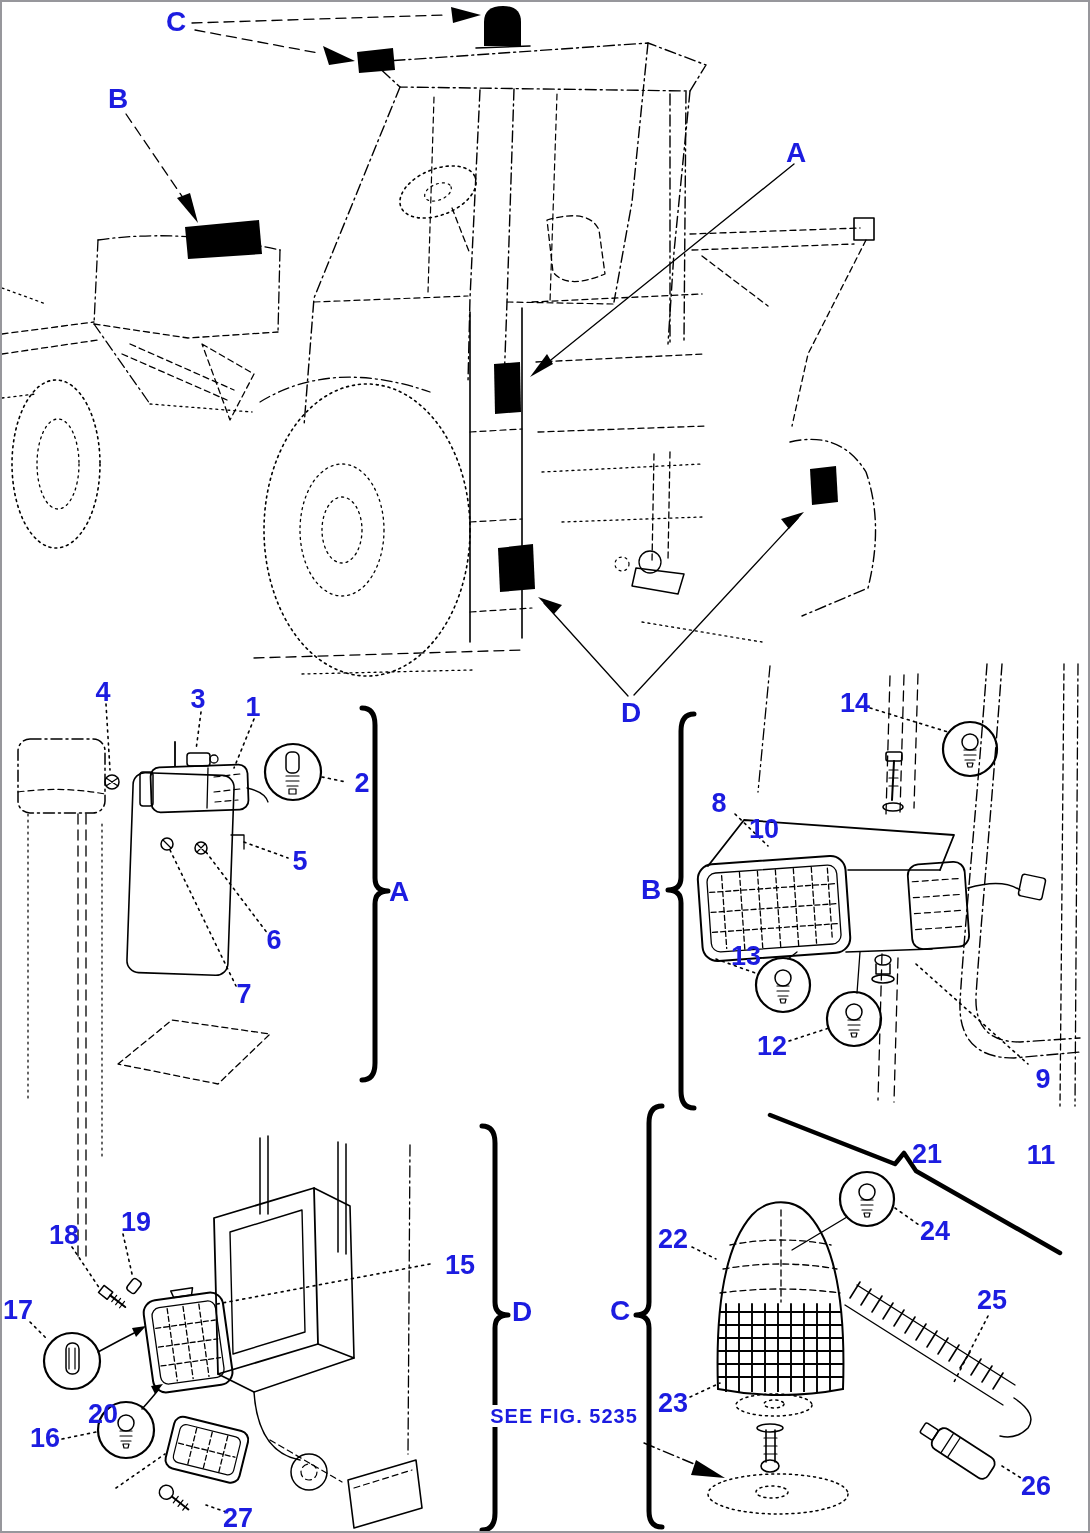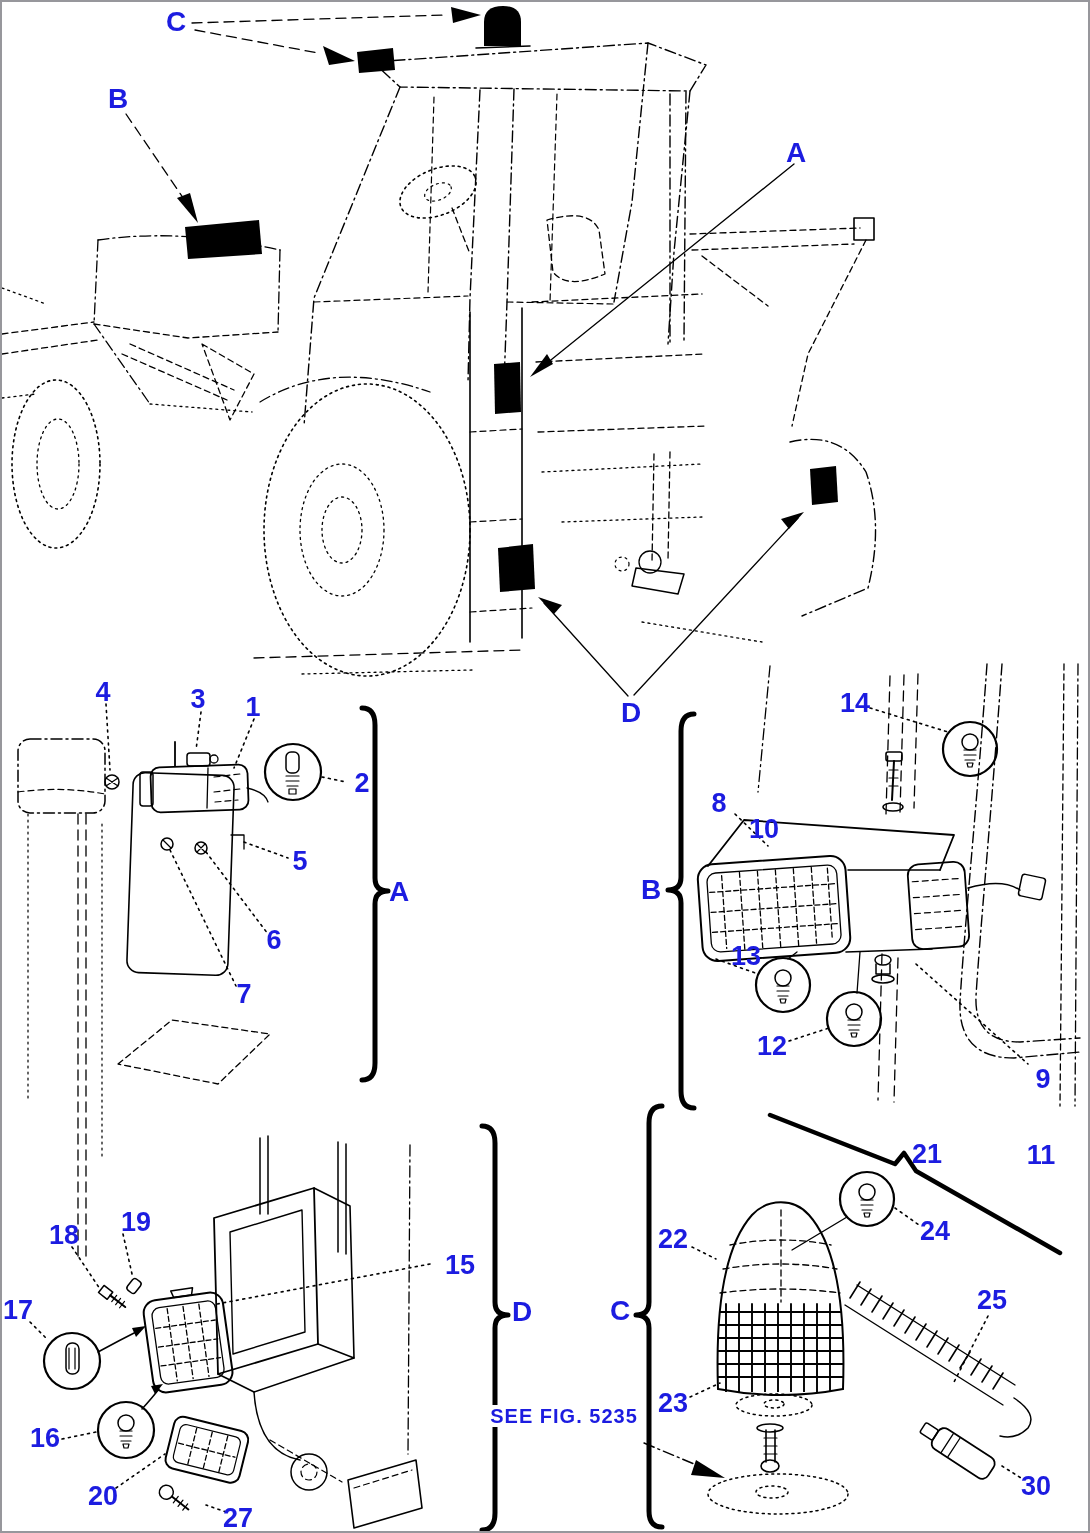--- a/index.html
+++ b/index.html
@@ -355,26 +355,26 @@
       <div class="callout part-number" style="left: 701px; top: 954px; margin-left: 43px;">13</div>
       <div class="callout part-number" style="left: 770px; top: 1044px;">12</div>
       <div class="callout part-number" style="left: 1041px; top: 1077px;">9</div>
       <div class="callout part-number" style="left: 1039px; top: 1105px; margin-top: 48px;">11</div>
       <div class="callout section-label" style="left: 649px; top: 888px;">B</div>
       <div class="callout part-number" style="left: 62px; top: 1233px;">18</div>
       <div class="callout part-number" style="left: 134px; top: 1220px;">19</div>
       <div class="callout part-number" style="left: 16px; top: 1308px;">17</div>
       <div class="callout part-number" style="left: 443px; top: 1263px; margin-left: 15px;">15</div>
       <div class="callout part-number" style="left: 43px; top: 1436px;">16</div>
-      <div class="callout part-number" style="left: 101px; top: 1494px;">20</div>
+      <div class="callout part-number" style="left: 101px; top: 1412px;">20</div>
       <div class="callout part-number" style="left: 236px; top: 1516px;">27</div>
       <div class="callout section-label" style="left: 520px; top: 1310px;">D</div>
       <div class="callout part-number" style="left: 925px; top: 1152px;">21</div>
       <div class="callout part-number" style="left: 671px; top: 1237px;">22</div>
       <div class="callout part-number" style="left: 933px; top: 1229px;">24</div>
       <div class="callout part-number" style="left: 990px; top: 1298px;">25</div>
       <div class="callout part-number" style="left: 671px; top: 1401px;">23</div>
-      <div class="callout part-number" style="left: 1034px; top: 1484px;">30</div>
+      <div class="callout part-number" style="left: 1034px; top: 1484px;">26</div>
       <div class="callout section-label" style="left: 618px; top: 1309px;">C</div>
     </div>
 
   <div class="callout figure-note" style="left:562px;top:1414px">SEE FIG. 5235</div>
 </div>
 
 </body></html>

